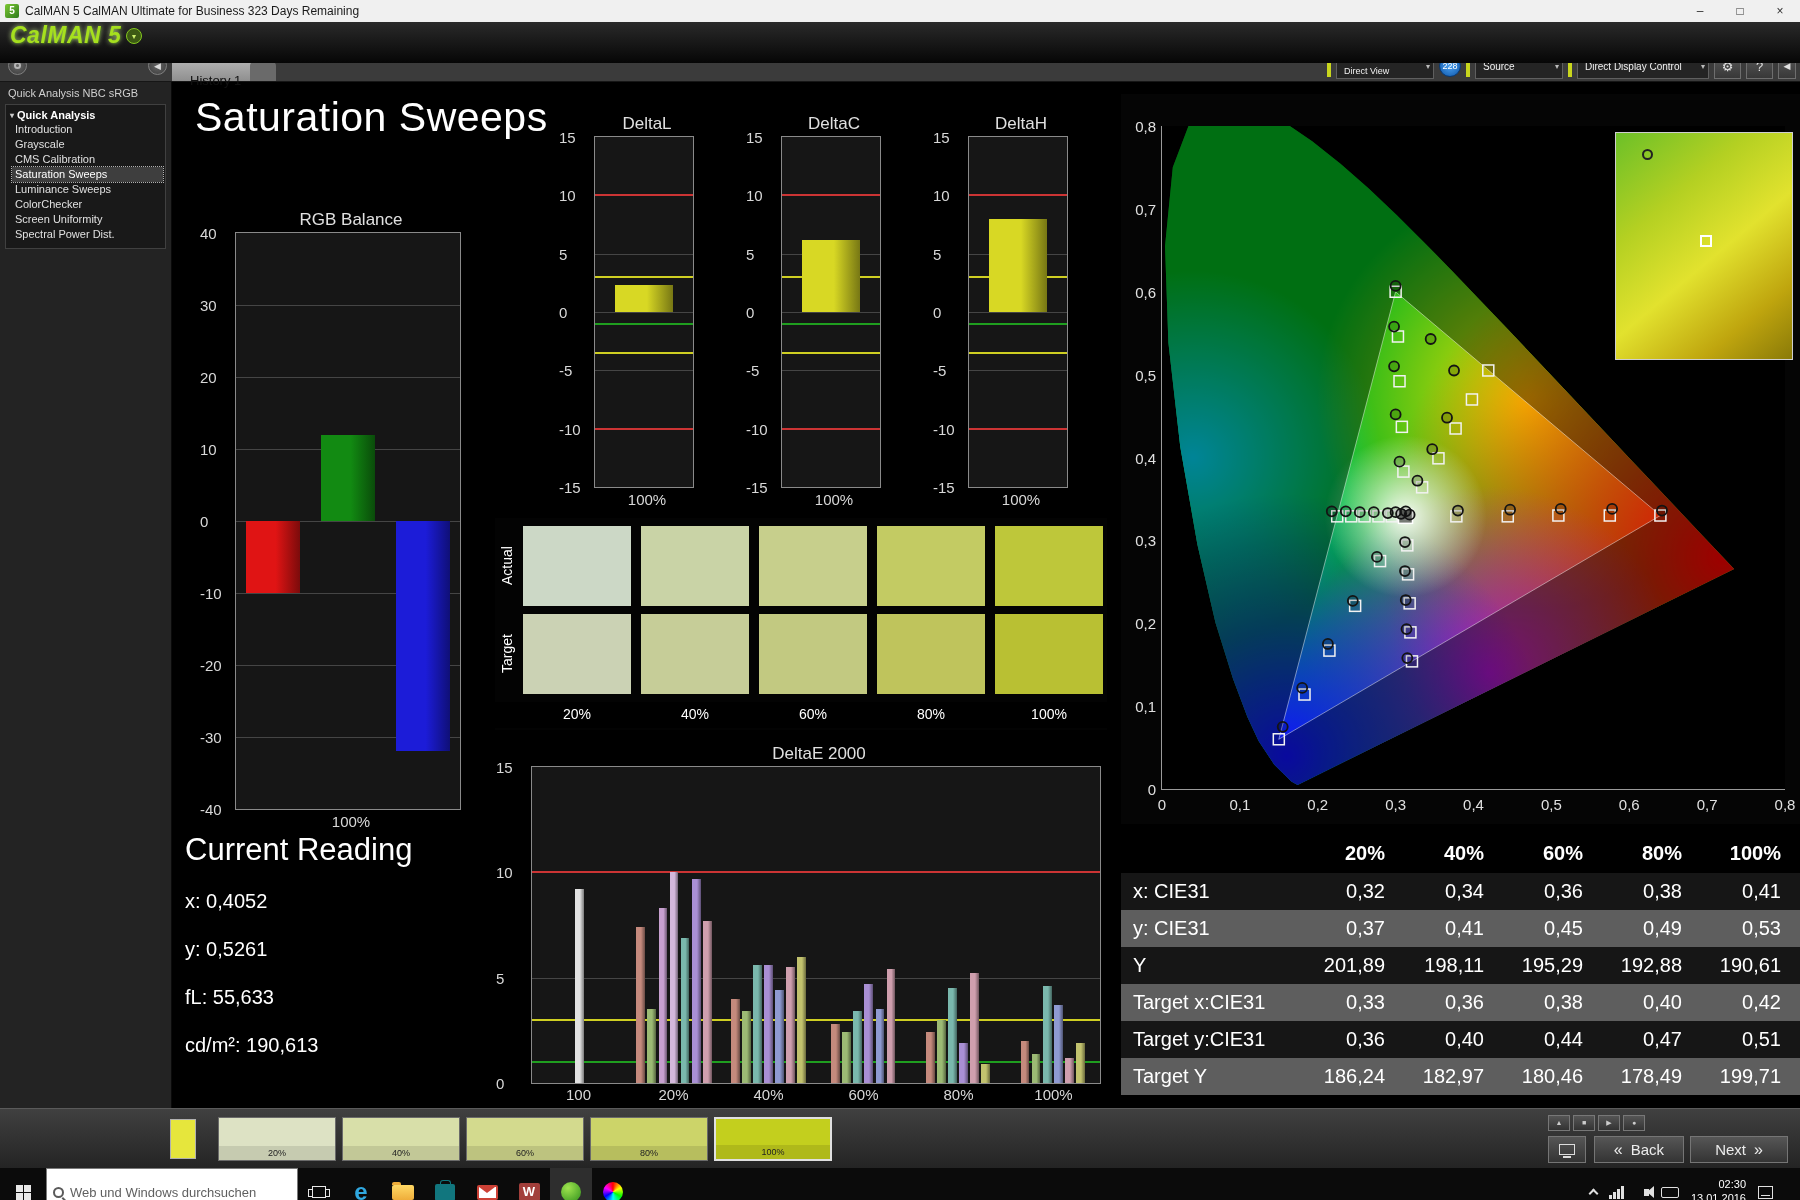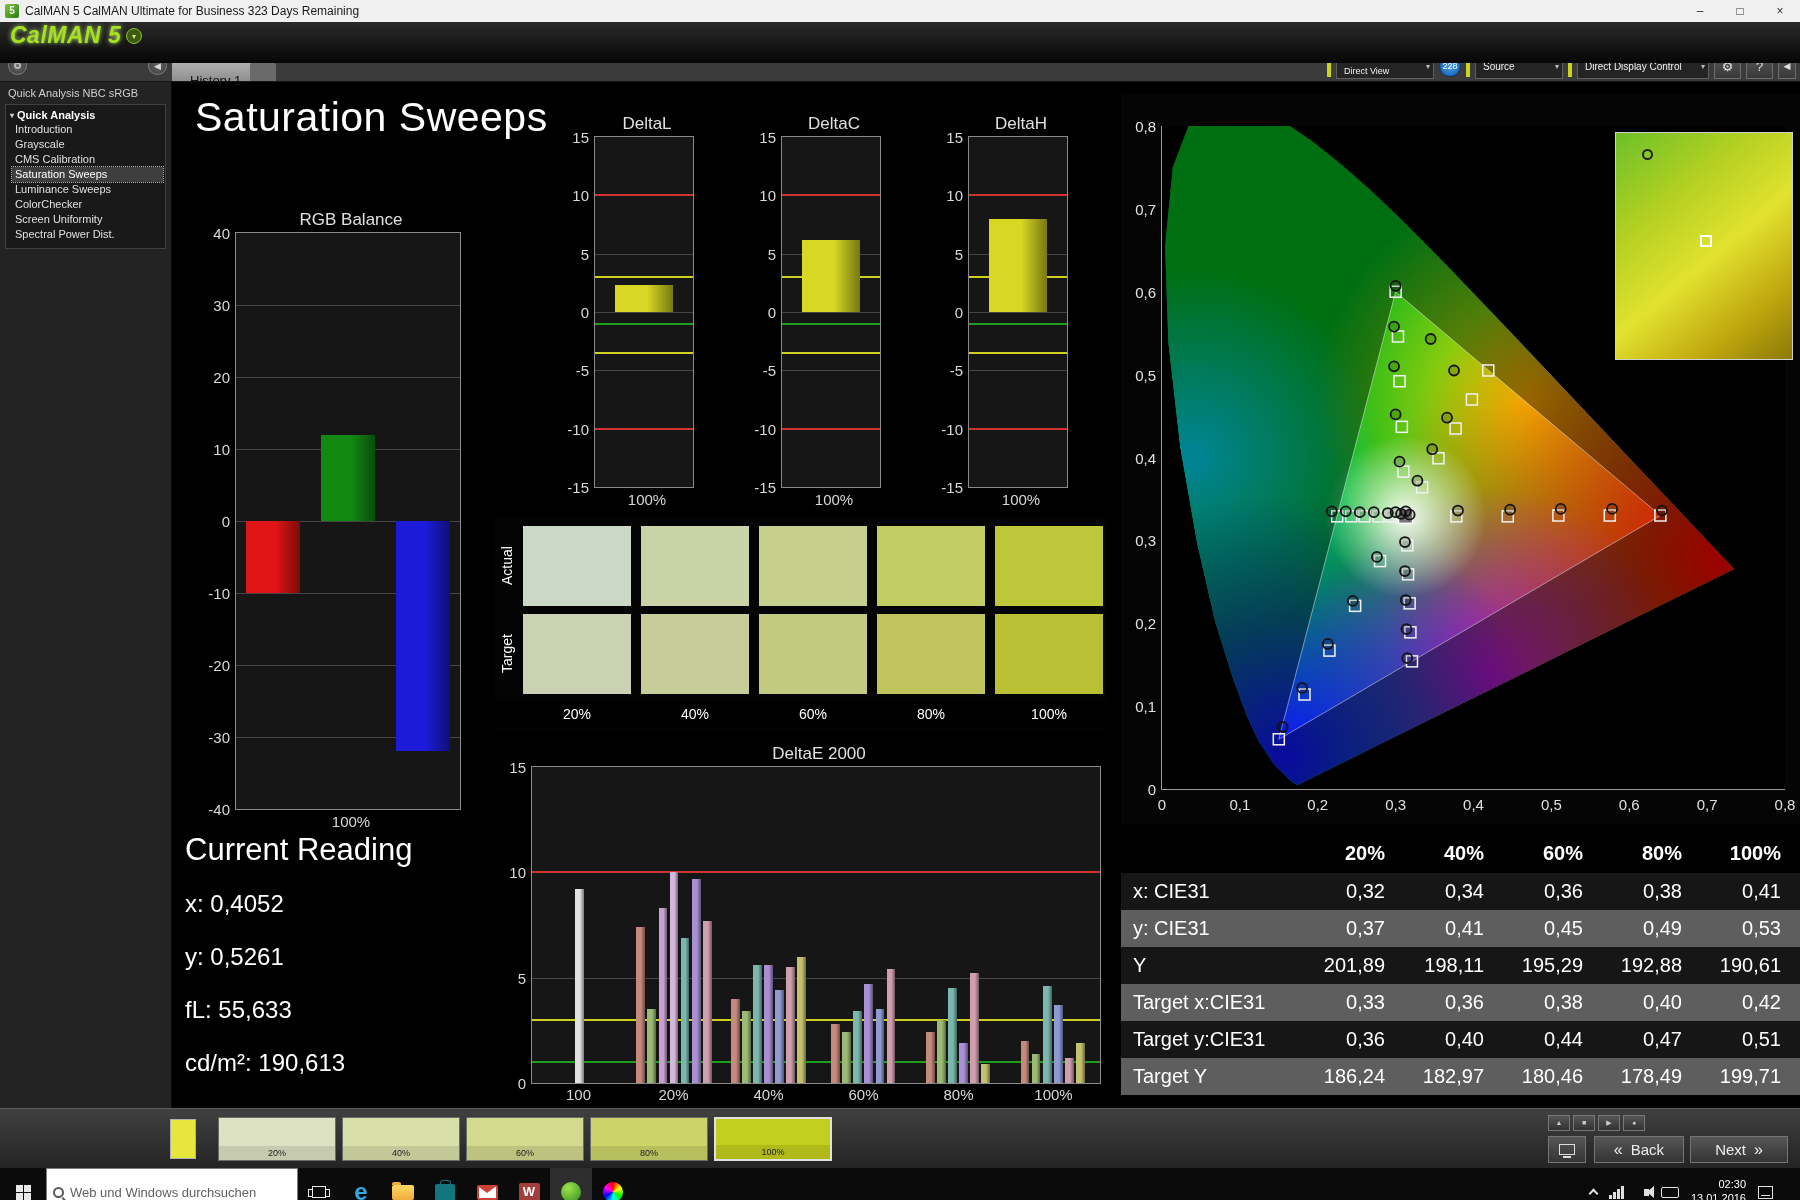--- a/index.html
+++ b/index.html
@@ -52,36 +52,36 @@
 #delta-l{left:385px;top:32px;width:142px;height:398px}
 #delta-c{left:572px;top:32px;width:142px;height:398px}
 #delta-h{left:759px;top:32px;width:142px;height:398px}
 #delta-e{left:322px;top:662px;width:612px;height:364px}
 .chart-title{height:22px;margin-left:36px;text-align:center;font-size:17px;color:#e0e0e0}
 .chart-body{flex:1;position:relative;margin:0 6px 0 36px}
 .chart-plot{position:absolute;inset:0;background:#161616;border:1px solid #8a8a8a;overflow:visible}
 .gridline{position:absolute;left:0;right:0;height:1px;background:#454545}
 .refline{position:absolute;left:0;right:0;height:2px}
 .vbar{position:absolute}
-.ytick{position:absolute;left:-36px;width:30px;text-align:right;transform:translateY(-50%);font-size:15px;color:#d8d8d8}
+.ytick{position:absolute;left:-36px;width:30px;transform:translateY(-50%);font-size:15px;color:#d8d8d8}
 .chart-xlabel{height:24px;line-height:24px;margin-left:36px;text-align:center;font-size:15px;color:#d8d8d8}
 .group-labels{position:relative;height:24px;margin:0 6px 0 36px;font-size:15px;color:#d8d8d8}
 .group-label{position:absolute;top:2px;transform:translateX(-50%)}
 
 
 #swatch-grid{position:absolute;left:322px;top:436px;width:612px;height:212px;background:#030303}
 .sg-rowlabel{position:absolute;left:4px;width:16px;height:80px;writing-mode:vertical-rl;transform:rotate(180deg);text-align:center;font-size:14px;color:#fff}
 .sg-cell{position:absolute;width:108px;height:80px}
 .sg-strip{position:absolute;left:0;right:0;top:184px;height:26px;background:#000}
 .sg-collabel{position:absolute;top:4px;transform:translateX(-50%);font-size:14px;color:#fff}
 
 
 .current-reading{position:absolute;left:12px;top:750px;color:#fff}
 .cr-title{font-size:31px;margin-bottom:22px}
-.cr-line{font-size:24px;margin-bottom:25px}
+.cr-line{font-size:20px;margin-bottom:25px}
 
 
 .cie-panel{position:absolute;left:948px;top:12px;width:680px;height:730px;background:#050505}
 .cie-title{text-align:center;padding-top:6px;font-size:16px;color:#e0e0e0}
 #cie-plot{position:absolute;left:40px;top:32px;right:16px;bottom:34px;border-left:1px solid #9a9a9a;border-bottom:1px solid #9a9a9a;background:#000}
 #cie-plot svg{position:absolute;left:0;top:0;overflow:visible}
 .cie-xtick{position:absolute;bottom:-24px;transform:translateX(-50%);font-size:15px;color:#e0e0e0}
 .cie-ytick{position:absolute;left:-38px;width:32px;text-align:right;transform:translateY(-50%);font-size:15px;color:#e0e0e0}
 .cie-inset{position:absolute;right:8px;top:38px;width:178px;height:228px;border:1px solid #cfcfcf;background:linear-gradient(140deg,#6cc028 0%,#b4d022 30%,#e2e22e 55%,#bfa50e 80%,#8a7a08 100%);z-index:5}
 .inset-circle{position:absolute;left:26px;top:16px;width:11px;height:11px;border:2px solid #222;border-radius:50%}

